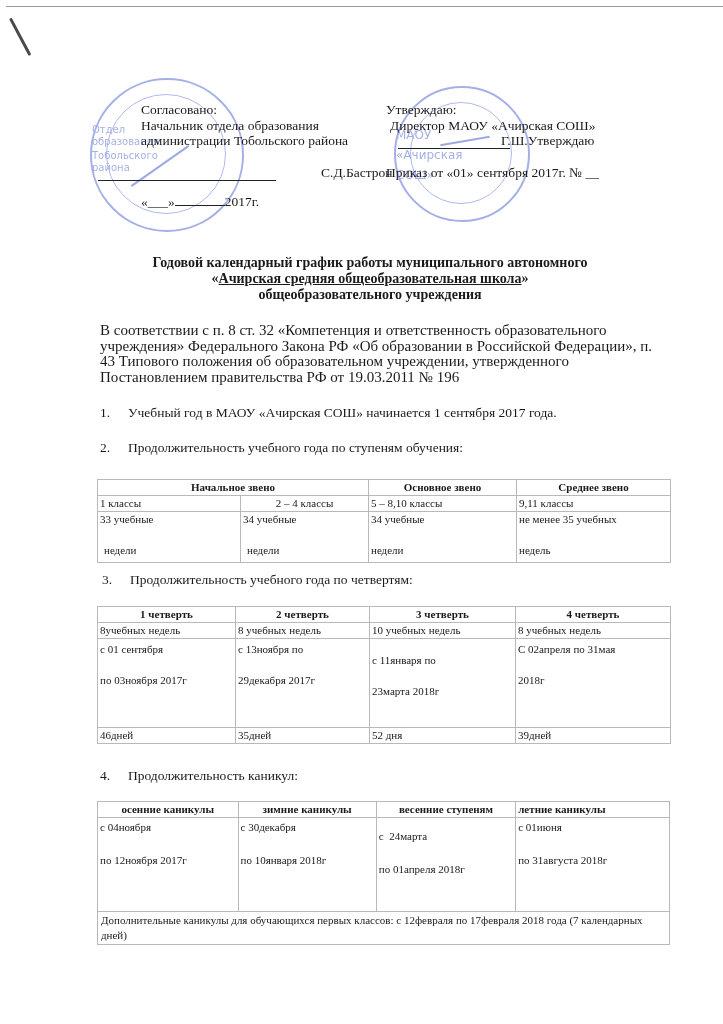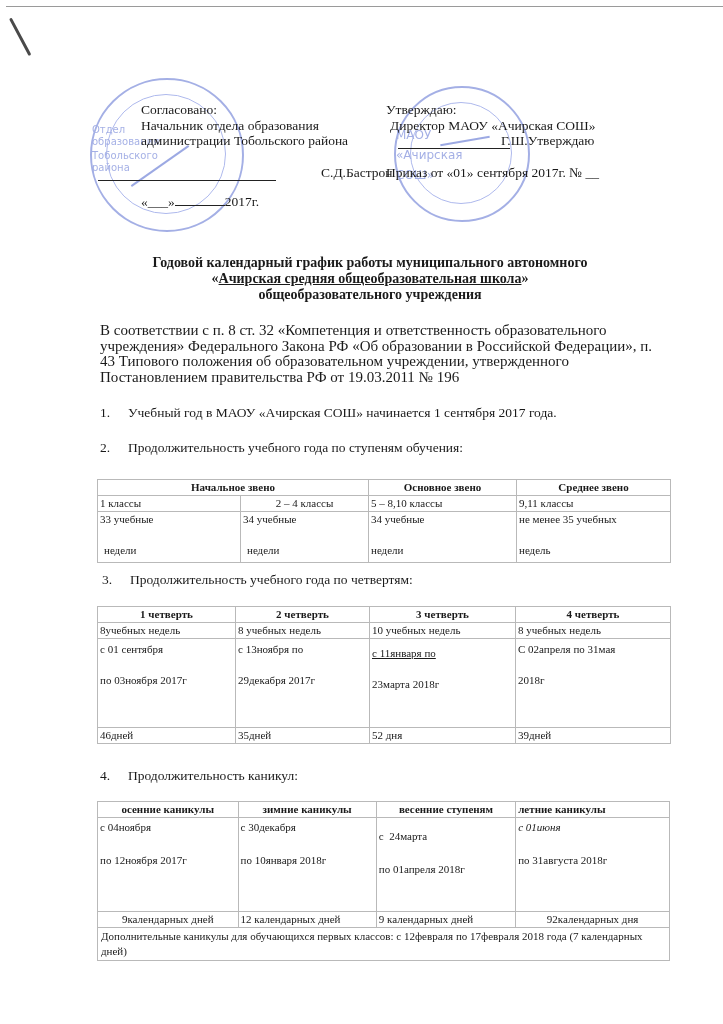--- a/index.html
+++ b/index.html
@@ -167,21 +167,21 @@
   <tr>
     <td style="height:88px;">
           <div style="margin-top:3px;">с 01 сентября</div>
           <div style="margin-top:16px;">по 03ноября 2017г</div>
         </td>
     <td>
           <div style="margin-top:3px;">с 13ноября по</div>
           <div style="margin-top:16px;">29декабря 2017г</div>
         </td>
     <td>
-          <div style="margin-top:7px;text-decoration:underline;">с 11января по</div>
+          <div style="margin-top:14px;">с 11января по</div>
           <div style="margin-top:16px;">23марта 2018г</div>
         </td>
     <td>
           <div style="margin-top:3px;">С 02апреля по 31мая</div>
           <div style="margin-top:16px;">2018г</div>
         </td>
   </tr>
   <tr>
     <td>46дней</td>
     <td>35дней</td>
@@ -216,27 +216,21 @@
         </td>
     <td>
           <div style="margin-top:2px;">с 30декабря</div>
           <div style="margin-top:18px;">по 10января 2018г</div>
         </td>
     <td>
           <div style="margin-top:11px;white-space:pre;">с  24марта</div>
           <div style="margin-top:18px;">по 01апреля 2018г</div>
         </td>
     <td>
-          <div style="margin-top:2px;font-style:italic;">с 01июня</div>
+          <div style="margin-top:2px;">с 01июня</div>
           <div style="margin-top:18px;">по 31августа 2018г</div>
         </td>
-  </tr>
-  <tr>
-    <td style="text-align:center;white-space:nowrap;">9календарных дней</td>
-    <td style="white-space:nowrap;">12 календарных дней</td>
-    <td style="white-space:nowrap;">9 календарных дней</td>
-    <td style="text-align:center;white-space:nowrap;">92календарных дня</td>
   </tr>
   <tr>
     <td colspan="4" style="padding:1px 3px;">Дополнительные каникулы для обучающихся первых классов: с 12февраля  по 17февраля 2018 года (7 календарных дней)</td>
   </tr>
 </tbody>
   </table>
 
 </body></html>

